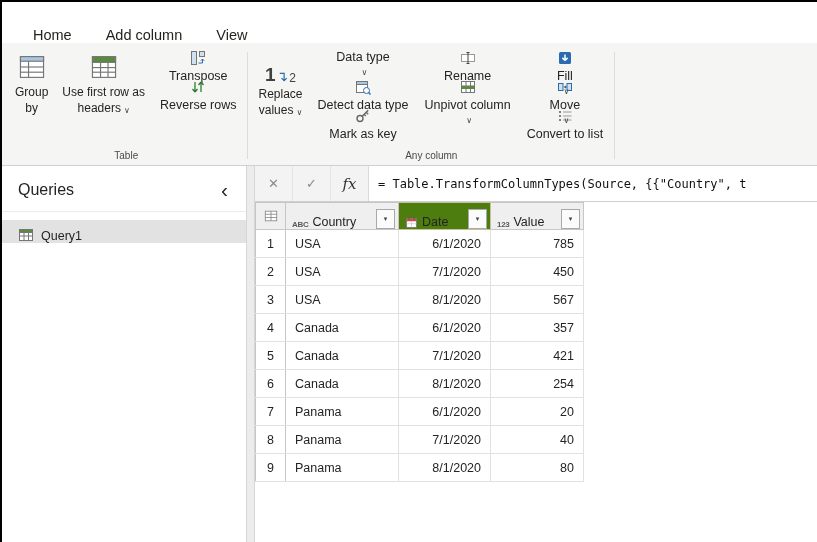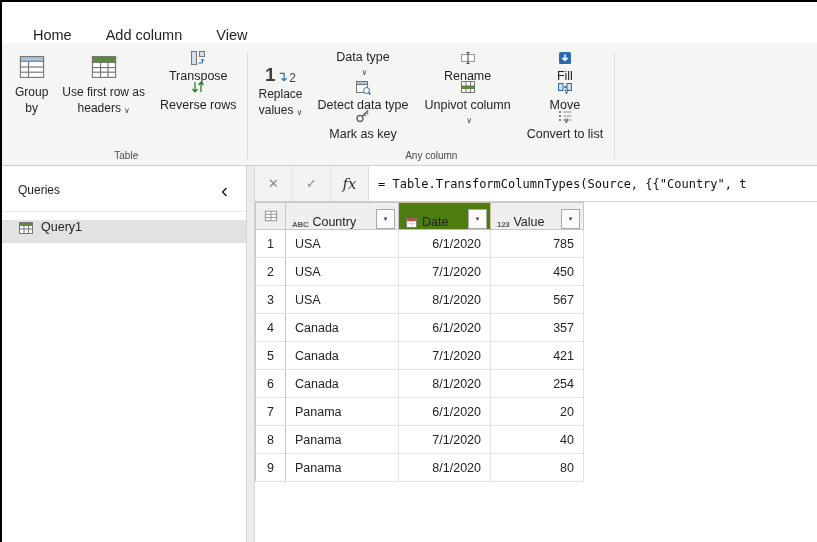--- a/index.html
+++ b/index.html
@@ -29,23 +29,23 @@
   .hl-box{position:absolute;left:-4px;top:-2px;bottom:-2px;right:-30px;border:2px solid #e00000;pointer-events:none;}
   .rv-icon{display:flex;align-items:flex-end;height:30px;padding-top:2px;}
   .rv1{font-size:19px;font-weight:bold;color:#404040;line-height:1;}
   .rv-arrow{font-size:14px;color:#2b6cb0;line-height:1;margin:0 1px 1px;}
   .rv2{font-size:12px;color:#404040;line-height:1;margin-bottom:0px;}
 
   
   .main{flex:1 1 auto;display:flex;min-height:0;}
   .sidebar{flex:0 0 244px;background:#fff;display:flex;flex-direction:column;}
   .sb-head{display:flex;align-items:center;padding:15px 8px 11px 16px;border-bottom:1px solid #ececec;}
-  .sb-title{font-size:12px;color:#252423;flex:1 1 auto;}
+  .sb-title{font-size:16px;color:#252423;flex:1 1 auto;}
   .sb-collapse{font-size:21px;color:#252423;padding:0 10px;line-height:0.9;cursor:pointer;}
-  .query-item{display:flex;align-items:flex-start;gap:7px;height:23px;margin-top:8px;padding:0 10px 0 16px;font-size:12.5px;color:#252423;cursor:pointer;}
+  .query-item{display:flex;align-items:flex-end;gap:7px;height:23px;margin-top:8px;padding:0 10px 0 16px;font-size:12.5px;color:#252423;cursor:pointer;}
   .query-item.selected{background:#e2e2e2;}
   .splitter{flex:0 0 7px;background:#ececec;border-left:1px solid #d6d6d6;border-right:1px solid #d6d6d6;cursor:col-resize;}
   .content{flex:1 1 auto;display:flex;flex-direction:column;min-width:0;background:#fff;}
 
   
   .fbar{flex:0 0 35px;display:flex;align-items:stretch;border-bottom:1px solid #cfcfcf;background:#fff;}
   .fb-btns{display:flex;background:#f3f3f3;border-right:1px solid #dadada;}
   .fb-btn{width:37px;display:flex;align-items:center;justify-content:center;font-size:13px;color:#8a8a8a;border-right:1px solid #e4e4e4;cursor:pointer;}
   .fb-btn.fx{font-family:"DejaVu Serif",serif;font-style:italic;font-size:15px;color:#333;border-right:none;}
   .fb-input{flex:1 1 auto;display:flex;align-items:center;padding:0 9px;overflow:hidden;cursor:text;}

